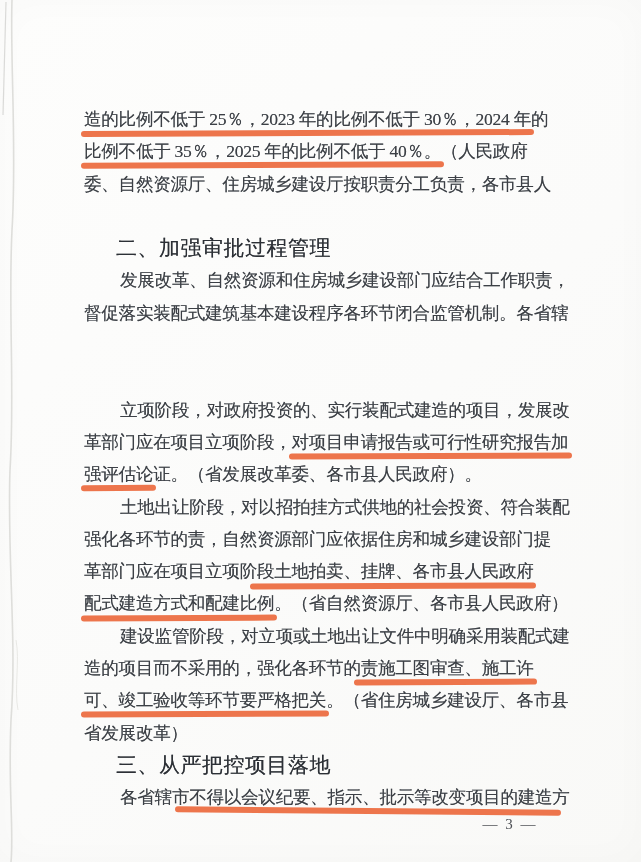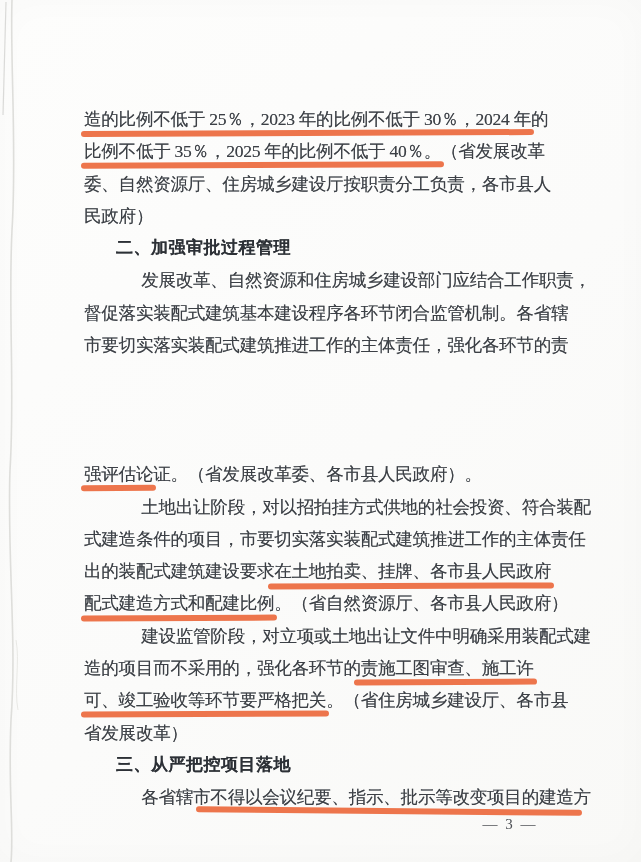--- a/index.html
+++ b/index.html
@@ -19,26 +19,26 @@
   .line{
     position:absolute;
     left:84px;width:492px;height:32px;
     line-height:32px;
     font-size:17.6px;
     letter-spacing:-0.3px;
     color:#3c4046;
     white-space:nowrap;
     text-shadow:0 0 0.5px rgba(60,64,70,0.55);
   }
-  .indent{padding-left:36px;text-align:center;}
+  .indent{padding-left:36px;}
   .heading{
     font-family:"Liberation Sans","DejaVu Sans",sans-serif;
-    font-weight:700;
+    font-weight:400;
     color:#2c3036;
-    font-size:17px;
+    font-size:21px;
     letter-spacing:0.5px;
     padding-left:32px;
     text-shadow:0 0 0.5px rgba(44,48,54,0.7);
   }
   .mark{position:relative;}
   .mark::after{
     content:"";
     position:absolute;
     left:-3px;right:-3px;bottom:-7px;
     height:6px;
@@ -66,35 +66,35 @@
 
 <div class="page">
 
   <svg class="edge-svg" viewBox="0 0 34 862" preserveAspectRatio="none">
     <path d="M 12,0 C 10,60 17,150 12,230 C 8,310 15,390 10,470 C 7,555 17,640 11,720 C 8,790 14,830 11,862" fill="none" stroke="#dadad7" stroke-width="1.6" opacity="0.9"></path>
     <path d="M 6,2 L 3,115" fill="none" stroke="#d2d2cf" stroke-width="1.2" opacity="0.8"></path>
     <path d="M 16,640 C 20,660 14,690 18,710" fill="none" stroke="#e3e3e0" stroke-width="1" opacity="0.8"></path>
   </svg>
 
   <div class="line" style="top:103px"><span class="mark m-short">造的比例不低于 25％，2023 年的比例不低于 30％，2024 年的</span></div>
-  <div class="line" style="top:135px"><span class="mark">比例不低于 35％，2025 年的比例不低于 40％。</span><span>（省发展改革</span></div>
+  <div class="line" style="top:135px"><span class="mark">比例不低于 35％，2025 年的比例不低于 40％。</span><span>（人民政府</span></div>
   <div class="line" style="top:168px"><span>委、自然资源厅、住房城乡建设厅按职责分工负责，各市县人</span></div>
-  <div class="line" style="top:200px"><span>民政府）</span></div>
 
   <div class="line heading" style="top:232px"><span>二、加强审批过程管理</span></div>
 
   <div class="line indent" style="top:264px"><span>发展改革、自然资源和住房城乡建设部门应结合工作职责，</span></div>
   <div class="line" style="top:297px"><span>督促落实装配式建筑基本建设程序各环节闭合监管机制。各省辖</span></div>
-  <div class="line" style="top:329px"><span>市要切实落实装配式建筑推进工作的主体责任，强化各环节的责</span></div>
 
+  <div class="line indent" style="top:394px"><span>立项阶段，对政府投资的、实行装配式建造的项目，发展改</span></div>
+  <div class="line" style="top:426px"><span>革部门应在项目立项阶段，</span><span class="mark">对项目申请报告或可行性研究报告加</span></div>
   <div class="line indent" style="top:491px"><span>土地出让阶段，对以招拍挂方式供地的社会投资、符合装配</span></div>
 
   <div class="line" style="top:458px"><span class="mark m-short">强评估论证</span><span>。（省发展改革委、各市县人民政府）。</span></div>
-  <div class="line" style="top:523px"><span>式建造条件的项目，市要切实落实装配式建筑推进工作的主体责任</span></div>
-  <div class="line" style="top:555px"><span>出的装配式建筑建设要求在</span><span class="mark m-ext m-low">土地拍卖、挂牌、各市县人民政府</span></div>
+  <div class="line" style="top:523px"><span>强化各环节的责，自然资源部门应依据住房和城乡建设部门提</span></div>
+  <div class="line" style="top:555px"><span>革部门应在项目立项阶段</span><span class="mark m-ext m-low">土地拍卖、挂牌、各市县人民政府</span></div>
   <div class="line" style="top:587px"><span class="mark m-low">配式建造方式和配建比例</span><span>。（省自然资源厅、各市县人民政府）</span></div>
 
   <div class="line indent" style="top:620px"><span>建设监管阶段，对立项或土地出让文件中明确采用装配式建</span></div>
   <div class="line" style="top:652px"><span>造的项目而不采用的，强化各环节的责</span><span class="mark m-ext">施工图审查、施工许</span></div>
   <div class="line" style="top:684px"><span class="mark">可、竣工验收等环节要严格把关</span><span>。（省住房城乡建设厅、各市县</span></div>
   <div class="line" style="top:717px"><span>省发展改革）</span></div>
 
   <div class="line heading" style="top:749px"><span>三、从严把控项目落地</span></div>
 
   <div class="line indent" style="top:781px"><span>各省辖市</span><span class="mark m-tilt">不得以会议纪要、指示、批示等改变项目的建造方</span></div>

